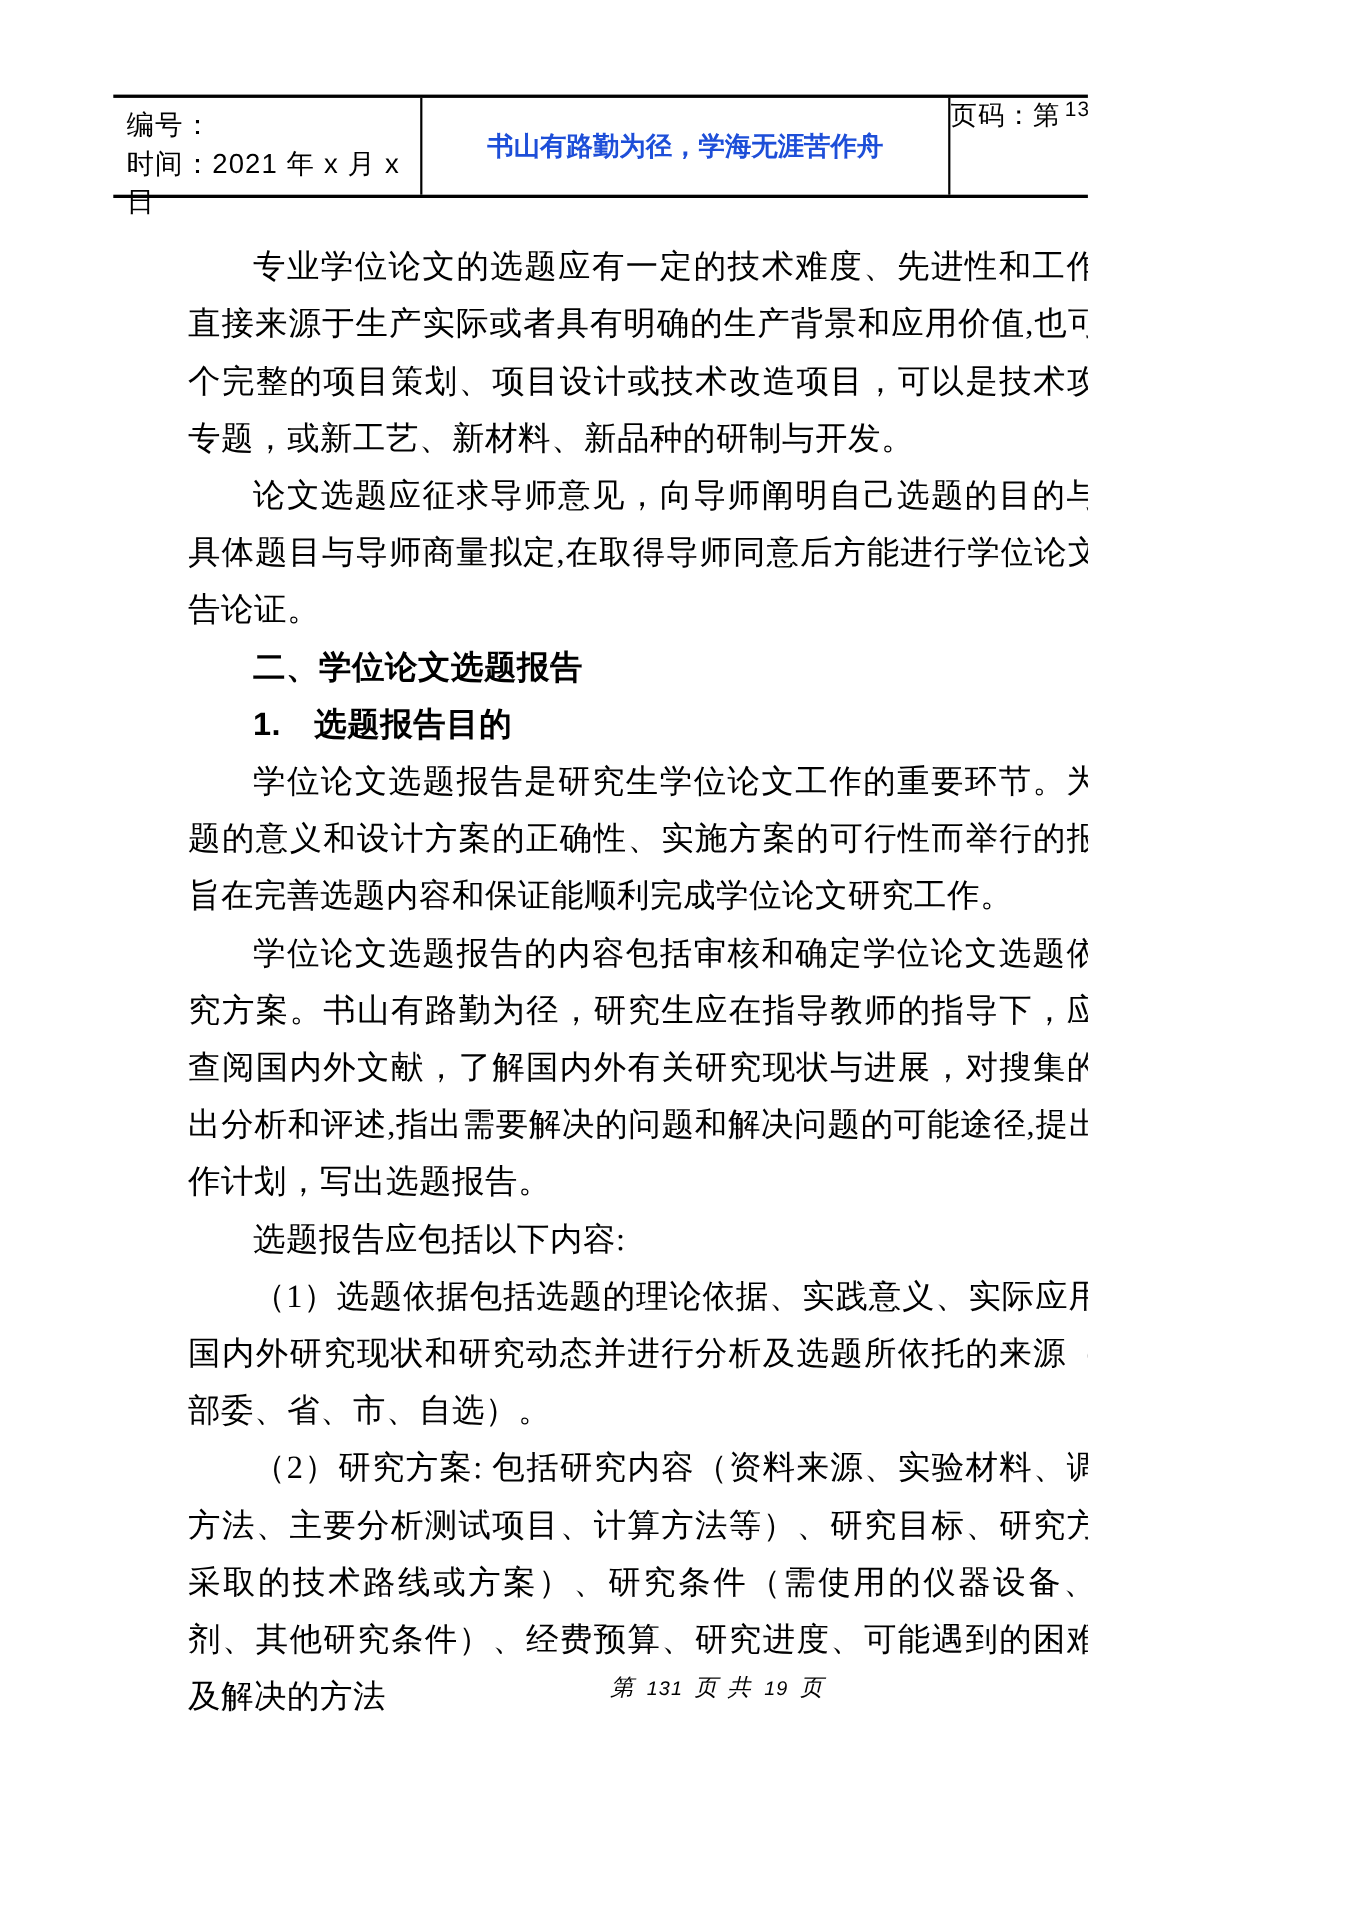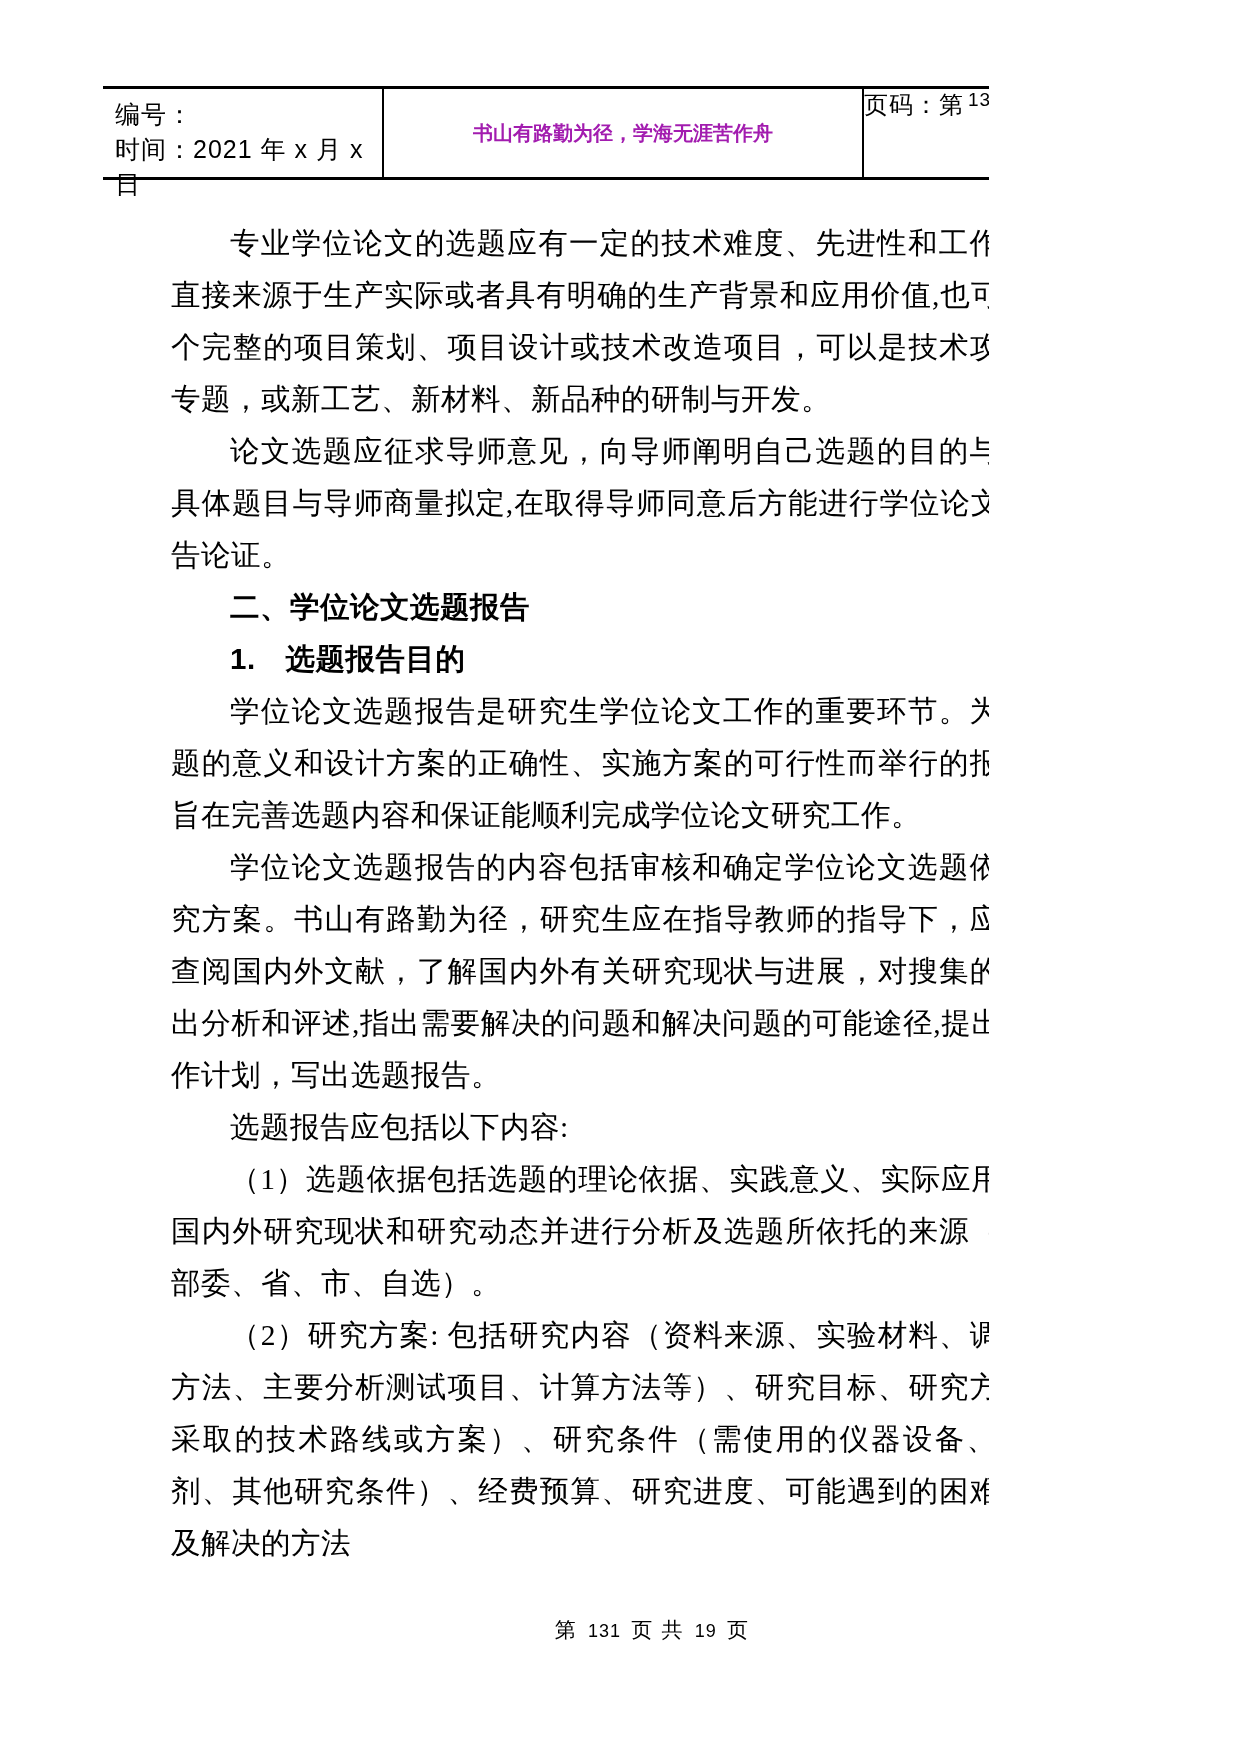--- a/index.html
+++ b/index.html
@@ -32,23 +32,23 @@
     line-height: 35px;
     letter-spacing: 1px;
   }
   .cell-slogan {
     width: 482px;
     border-left: 2px solid #000;
     border-right: 2px solid #000;
     display: flex;
     align-items: center;
     justify-content: center;
-    color: #a21caf;
+    color: #1d4ed8;
     font-weight: bold;
-    font-size: 20px;
+    font-size: 24px;
     letter-spacing: 0px;
   }
   .cell-page {
     flex: 1;
     display: flex;
     align-items: flex-start;
     font-size: 24px;
     letter-spacing: 1px;
     white-space: nowrap;
   }
@@ -75,25 +75,26 @@
   .heading {
     font-weight: bold;
     text-indent: 2em;
     text-align: left;
     font-family: "Liberation Sans", "DejaVu Sans", sans-serif;
   }
 
   
   .footer {
     position: absolute;
-    top: 1616px;
+    top: 1520px;
     right: 239px;
     font-size: 21px;
     letter-spacing: 2px;
     white-space: nowrap;
+    font-style: italic;
   }
   .footer .num {
     font-size: 18px;
     letter-spacing: 1px;
     font-family: "Liberation Sans", sans-serif;
     padding: 0 3px;
   }
 </style>
 </head>
 <body>

